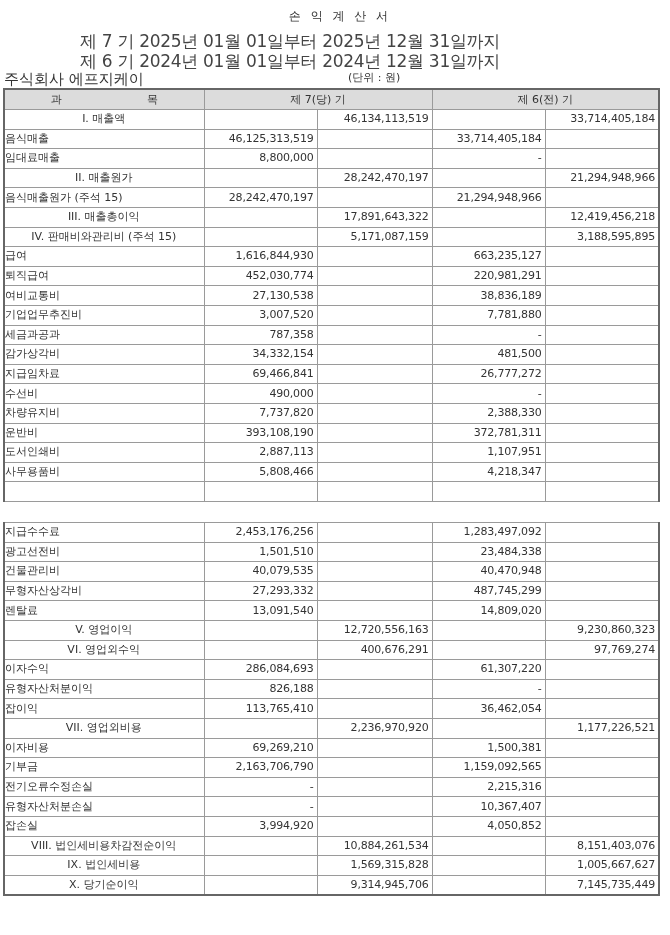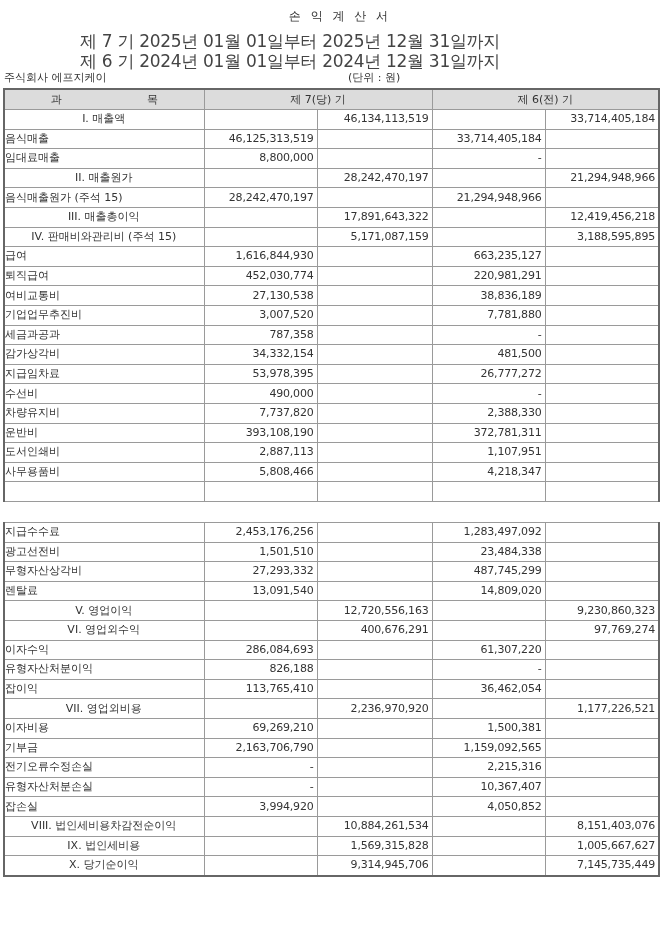--- a/index.html
+++ b/index.html
@@ -11,21 +11,21 @@
   .title {
     position: absolute; left: 0; top: 8px; width: 670px;
     text-align: center; font-size: 12px; letter-spacing: 3px; color: #333;
     padding-left: 10px; box-sizing: border-box;
   }
   .period {
     position: absolute; left: 80px; font-size: 17px; color: #444; letter-spacing: -0.3px;
   }
   .period.p1 { top: 30px; }
   .period.p2 { top: 50px; }
-  .company { position: absolute; left: 4px; top: 70px; font-size: 11px; color: #333; }
+  .company { position: absolute; left: 4px; top: 70px; font-size: 15px; color: #333; }
   .unit { position: absolute; left: 348px; top: 70px; font-size: 11px; color: #333; }
 
   table.stmt {
     position: absolute; left: 3px; border-collapse: collapse;
     table-layout: fixed; font-size: 11px;
   }
   table.stmt td, table.stmt th {
     border: 1px solid #9a9a9a; padding: 0 3px; height: 18.6px;
     white-space: nowrap; overflow: hidden; line-height: 18px;
   }
@@ -158,21 +158,21 @@
       </tr>
       <tr>
         <td class="sub">감가상각비</td>
         <td class="num">34,332,154</td>
         <td class="num"></td>
         <td class="num">481,500</td>
         <td class="num"></td>
       </tr>
       <tr>
         <td class="sub">지급임차료</td>
-        <td class="num">53,978,395</td>
+        <td class="num">69,466,841</td>
         <td class="num"></td>
         <td class="num">26,777,272</td>
         <td class="num"></td>
       </tr>
       <tr>
         <td class="sub">수선비</td>
         <td class="num">490,000</td>
         <td class="num"></td>
         <td class="num">-</td>
         <td class="num"></td>
@@ -232,20 +232,27 @@
         <td class="num"></td>
       </tr>
       <tr>
         <td class="sub">광고선전비</td>
         <td class="num">1,501,510</td>
         <td class="num"></td>
         <td class="num">23,484,338</td>
         <td class="num"></td>
       </tr>
       <tr>
+        <td class="sub">건물관리비</td>
+        <td class="num">40,079,535</td>
+        <td class="num"></td>
+        <td class="num">40,470,948</td>
+        <td class="num"></td>
+      </tr>
+      <tr>
         <td class="sub">무형자산상각비</td>
         <td class="num">27,293,332</td>
         <td class="num"></td>
         <td class="num">487,745,299</td>
         <td class="num"></td>
       </tr>
       <tr>
         <td class="sub">렌탈료</td>
         <td class="num">13,091,540</td>
         <td class="num"></td>

